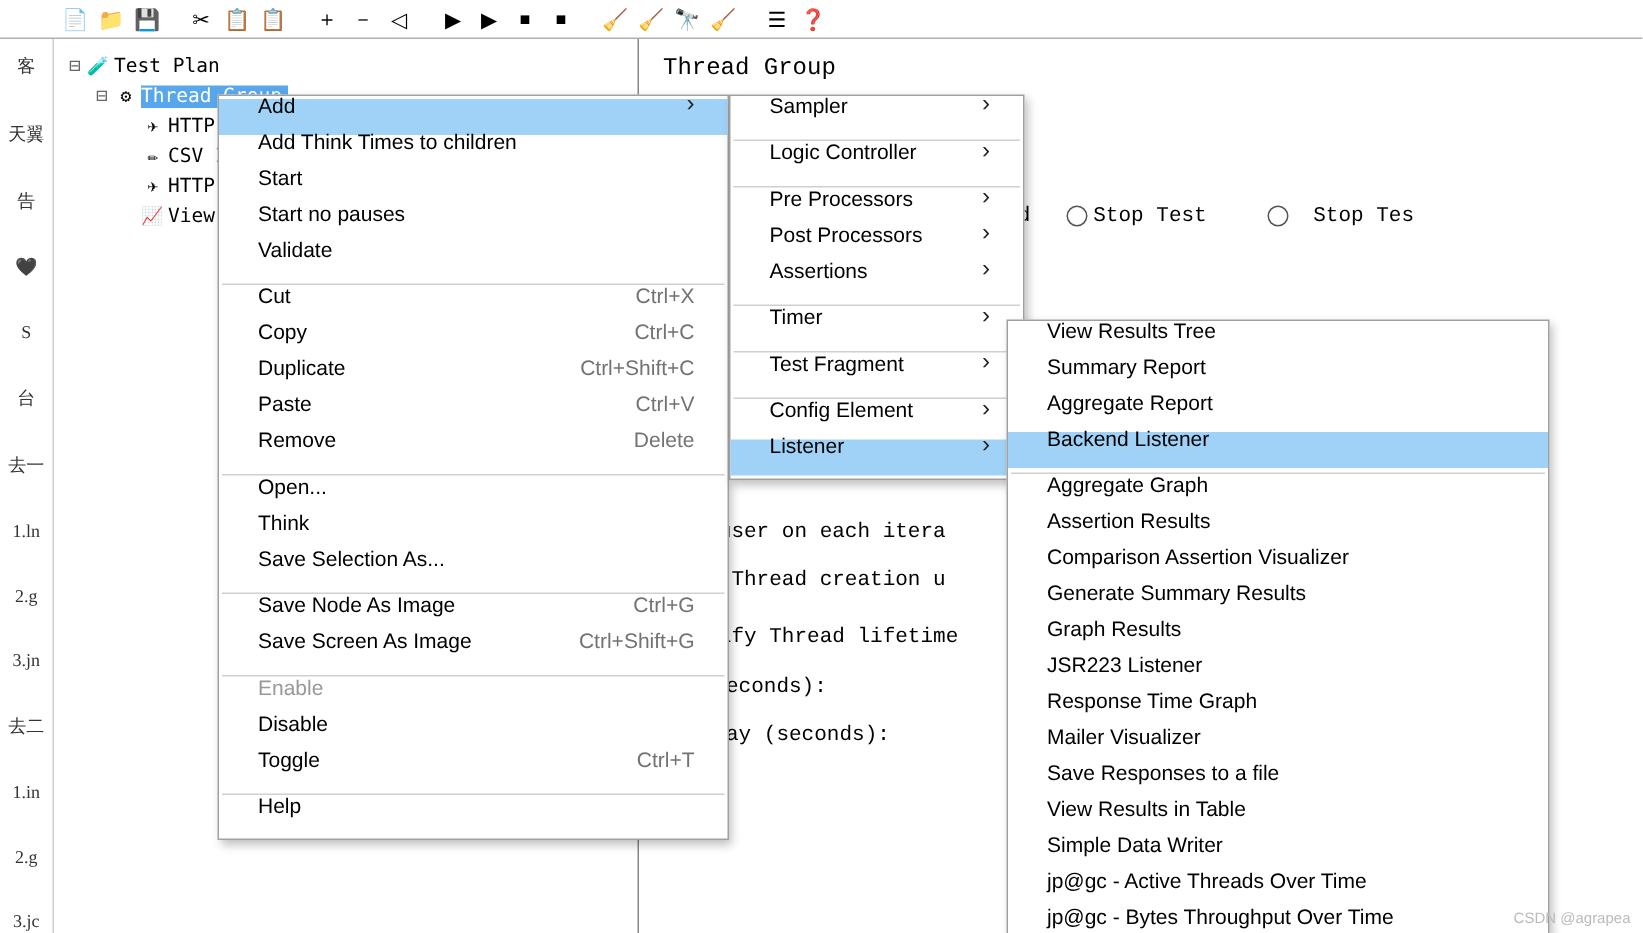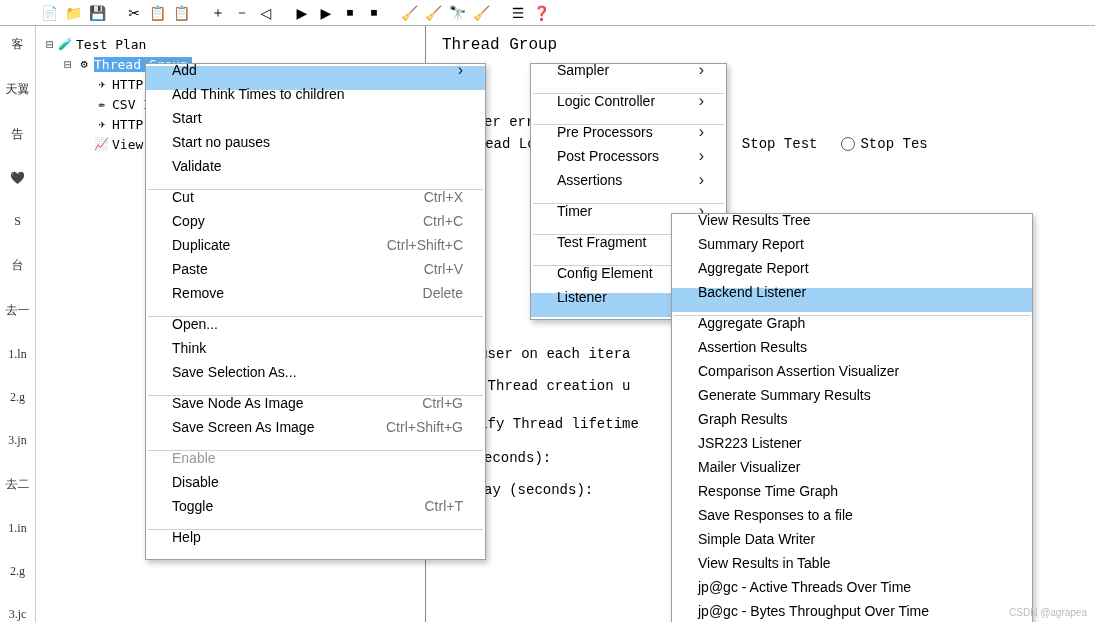--- a/index.html
+++ b/index.html
@@ -87,21 +87,21 @@
     white-space:nowrap;
   }
   .menu-item .shortcut { color:#737373; padding-left:30px; font-size:14px;}
   .menu-item.has-sub::after {
     content:"›"; font-size:16px; color:#222; margin-left:18px;
   }
   .menu-item.highlight { background:#9fd2f6; }
   .menu-item.disabled { color:#999; }
   .menu-sep { height:1px; background:#d0d0d0; margin:3px 2px; }
   #menu1 { left:145px; top:63px; width:341px;}
-  #menu2 { left:486px; top:63px; width:197px;margin-left:44px;}
+  #menu2 { left:486px; top:63px; width:197px;}
   #menu3 { left:671px; top:213px; width:362px;}
   .watermark {
     position:absolute; right:8px; bottom:4px;
     color:#bbb; font-size:10px; font-family:Arial,sans-serif;
   }
   .rp-line { position:absolute; left:16px; }
 </style>
 </head>
 <body>
 
@@ -194,25 +194,25 @@
       </div>
     <div class="rp-row" id="radios">
         <span style="display: flex; align-items: center; gap: 4px; margin-right: 14px;">
           <span class="radio"></span>
           <span>Thread Loop</span>
         </span>
         <span style="display: flex; align-items: center; gap: 4px; margin-right: 14px;">
           <span class="radio"></span>
           <span>Stop Thread</span>
         </span>
-        <span style="display: flex; align-items: center; gap: 17px; margin-right: 14px;">
+        <span style="display: flex; align-items: center; gap: 4px; margin-right: 31px;">
           <span class="radio"></span>
           <span>Stop Test</span>
         </span>
-        <span style="display: flex; align-items: center; gap: 5px; margin-right: 14px;">
+        <span style="display: flex; align-items: center; gap: 16px; margin-right: 14px;">
           <span class="radio"></span>
           <span>Stop Tes</span>
         </span>
       </div>
     <div style="height:120px;"></div>
     <div class="rp-line" style="top:320px;"><span class="checkbox-s"></span> <span>e user on each itera</span></div>
     <div class="rp-line" style="top:352px;"><span class="checkbox-s"></span> <span>ay Thread creation u</span></div>
     <div class="rp-line" style="top:390px;"><span class="checkbox-s"></span> <span>ecify Thread lifetime</span></div>
     <div class="rp-line" style="top:424px;"><span>on (seconds):</span></div>
     <div class="rp-line" style="top:456px;"><span>p delay (seconds):</span></div>
@@ -353,35 +353,35 @@
     <div class="menu-item">
       <span>Generate Summary Results</span>
     </div>
     <div class="menu-item">
       <span>Graph Results</span>
     </div>
     <div class="menu-item">
       <span>JSR223 Listener</span>
     </div>
     <div class="menu-item">
+      <span>Response Time Graph</span>
+    </div>
+    <div class="menu-item">
       <span>Mailer Visualizer</span>
     </div>
     <div class="menu-item">
-      <span>Response Time Graph</span>
-    </div>
-    <div class="menu-item">
       <span>Save Responses to a file</span>
     </div>
     <div class="menu-item">
+      <span>View Results in Table</span>
+    </div>
+    <div class="menu-item">
       <span>Simple Data Writer</span>
     </div>
     <div class="menu-item">
-      <span>View Results in Table</span>
-    </div>
-    <div class="menu-item">
       <span>jp@gc - Active Threads Over Time</span>
     </div>
     <div class="menu-item">
       <span>jp@gc - Bytes Throughput Over Time</span>
     </div>
   </div>
 
 <div class="watermark">CSDN @agrapea</div>
 
 </body></html>

